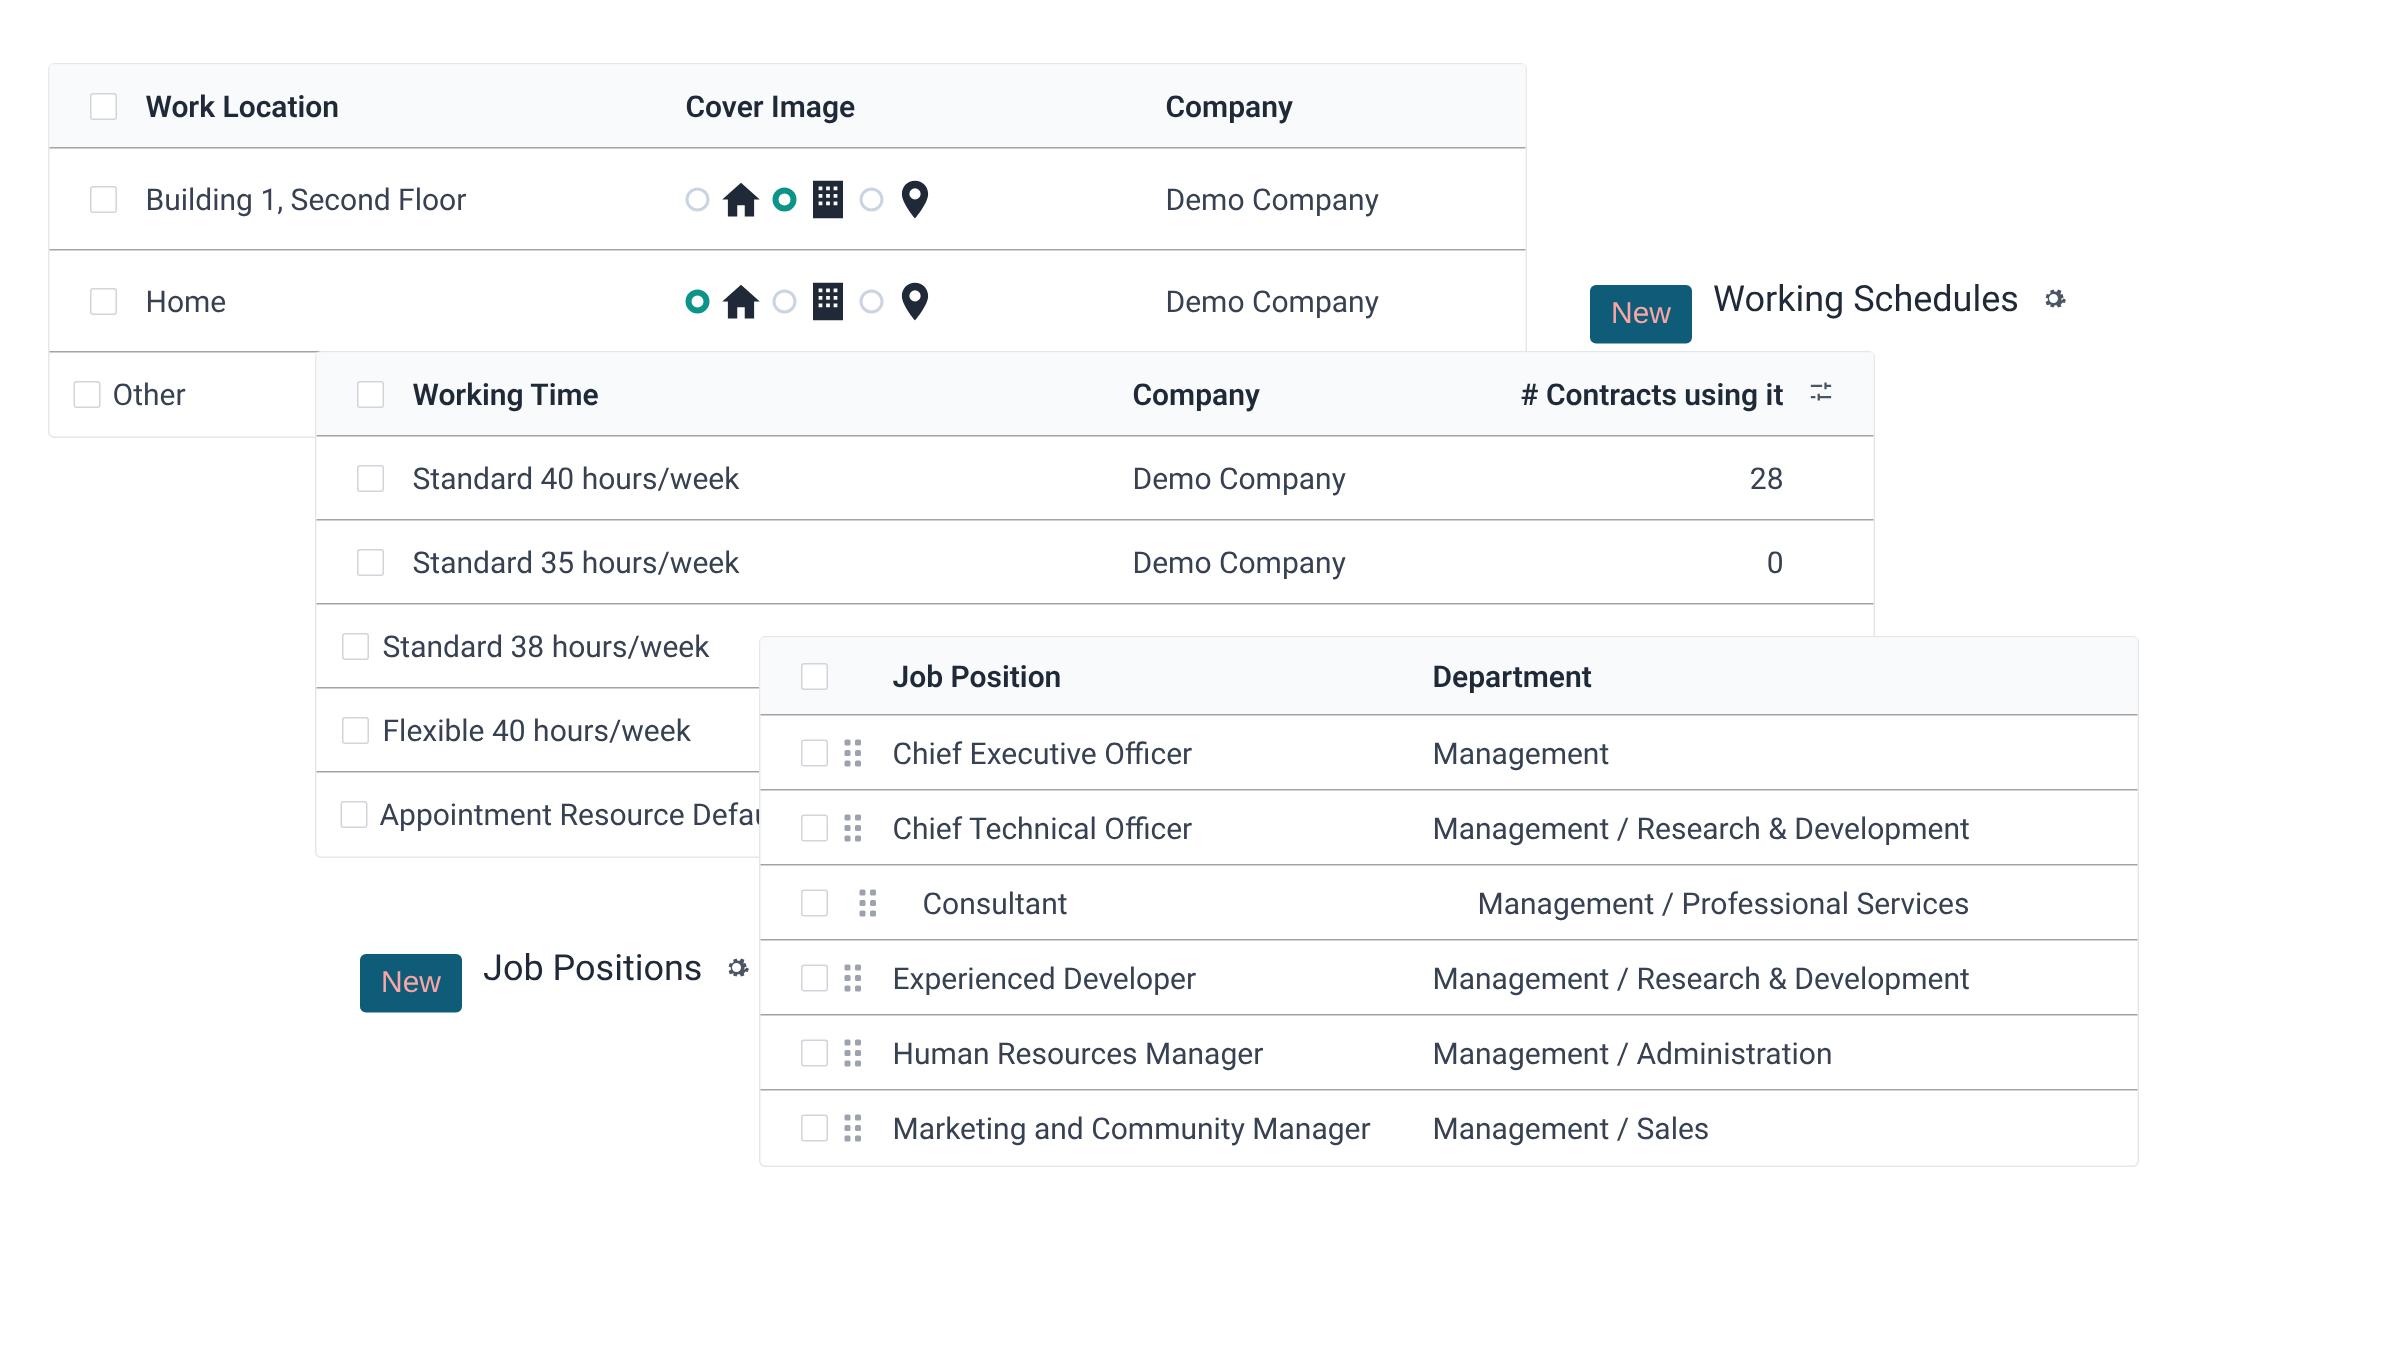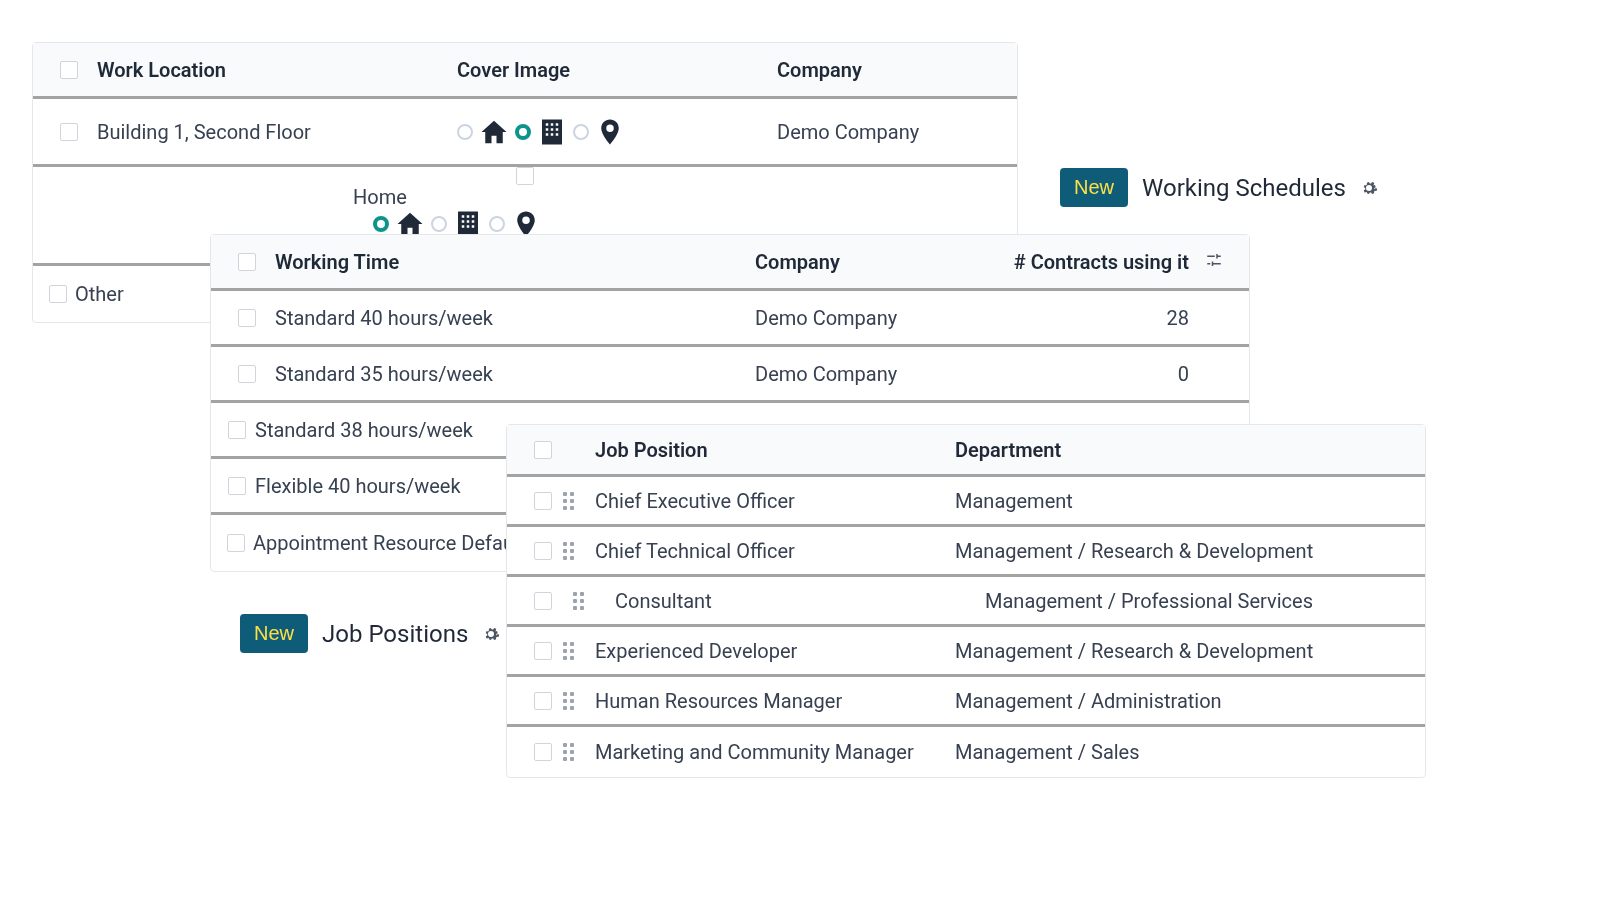--- a/index.html
+++ b/index.html
@@ -14,21 +14,21 @@
   }
   .table-panel {
     position: absolute;
     background: #fff;
     border: 1px solid #e5e7eb;
     border-radius: 4px;
   }
   .row {
     display: flex;
     align-items: center;
-    border-bottom: 3px solid #a3a3a3;
+    border-bottom: 1px solid #a3a3a3;
     min-height: 56px;
     padding: 0 16px;
   }
   .row:last-child { border-bottom: none; }
   .header-row {
     background: #f8fafc;
     font-weight: 600;
     color: #1f2937;
   }
   .checkbox-cell {
@@ -61,27 +61,28 @@
   .wt-col1 { width: 480px; }
   .wt-col2 { width: 250px; }
   .wt-col3 { width: 200px; text-align: right; }
   .wt-settings { width: 30px; text-align:right; color:#4b5563;}
   
   .jp-col1 { width: 360px; }
   .jp-col2 { width: 400px; }
   
   .new-btn {
     background: #0f5c78;
-    color: #fde047;
+    color: #fca5a5;
     border: none;
     border-radius: 4px;
     padding: 8px 14px;
     font-size: 20px;
     font-weight: 500;
     cursor: pointer;
+    margin-top: 22px;
   }
   .title-area {
     position: absolute;
     display: flex;
     align-items: center;
     gap: 14px;
     font-size: 24px;
     color: #1f2937;
   }
   .radio {
@@ -141,21 +142,21 @@
           <use href="#building-path"></use>
         </svg>
       <span class="radio"></span>
       <svg class="icon-svg" viewBox="0 0 24 24">
           <use href="#marker-path"></use>
         </svg>
     </div>
     <div class="col wl-col3">Demo Company</div>
   </div>
 
-  <div class="row" style="min-height:68px;flex-direction:column;">
+  <div class="row" style="min-height:68px;">
     <div class="checkbox-cell">
         <span class="checkbox"></span>
       </div>
     <div class="col wl-col1">Home</div>
     <div class="col wl-col2">
       <span class="radio selected"></span>
       <svg class="icon-svg" viewBox="0 0 24 24">
           <use href="#home-path"></use>
         </svg>
       <span class="radio"></span>

